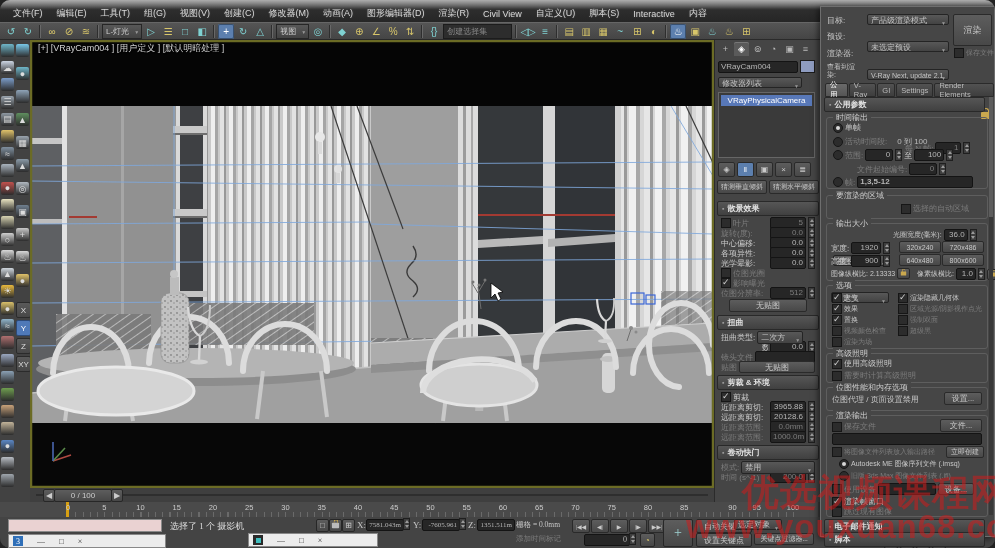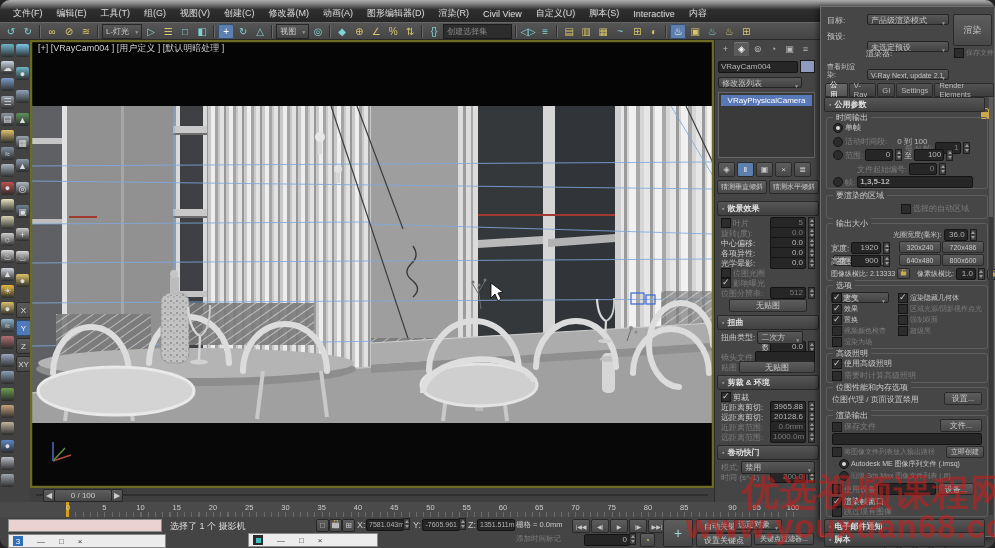--- a/index.html
+++ b/index.html
@@ -60,21 +60,21 @@
   .gt{position:absolute;top:-6px;left:6px;background:#464646;padding:0 3px;font-size:8px;color:#cfcfcf;white-space:nowrap;}
   .drow{position:absolute;display:flex;align-items:center;gap:2px;font-size:8px;white-space:nowrap;}
   .dtab{height:12px;padding:0 4px;background:linear-gradient(#525252,#3e3e3e);border:1px solid #2a2a2a;color:#bbb;font-size:7.5px;display:flex;align-items:center;border-radius:2px 2px 0 0;}
   .dtab.act{background:linear-gradient(#6a6a6a,#555);color:#fff;}
   .lockic{width:9px;height:7px;background:#caa84e;border-radius:1px;position:relative;display:inline-block;flex:none;}
   .lockic::before{content:"";position:absolute;top:-4px;left:1.5px;width:4px;height:4px;border:1px solid #caa84e;border-bottom:none;border-radius:3px 3px 0 0;}
   
   #timeslider{left:30px;top:488px;width:684px;height:14px;background:#3f3f3f;border-bottom:1px solid #2a2a2a;}
   #ruler{left:0px;top:502px;width:818px;height:15px;background:#4a4a4a;border-bottom:1px solid #2b2b2b;}
   .tick{position:absolute;top:1px;font-size:7.5px;color:#ccc;transform:translateX(-50%);}
-  #statusbar{left:0;top:517px;width:995px;height:31px;background:#444;}
+  #statusbar{left:0;top:517px;width:995px;height:31px;background:#444;font-family:Liberation Serif, serif;}
   .sbtn{background:linear-gradient(#5d5d5d,#474747);border:1px solid #272727;border-radius:2px;color:#ccc;font-size:8px;display:flex;align-items:center;justify-content:center;position:absolute;}
   .miniwin{position:absolute;height:12px;background:#ececec;border:1px solid #888;display:flex;align-items:center;gap:14px;padding:0 4px;color:#333;font-size:8px;}
   .wm{position:absolute;color:rgba(205,28,28,0.55);font-weight:bold;pointer-events:none;z-index:60;white-space:nowrap;letter-spacing:1px;}
 </style>
 </head>
 <body>
 
 <div id="root">
 
   <div id="menubar" class="abs">
@@ -636,21 +636,21 @@
   <div id="dialog" class="abs">
     <div class="drow" style="left:6px;top:8px;">
         <span>目标:</span>
       </div>
     <div class="dd abs" style="left:46px;top:7px;width:82px;box-sizing:border-box;">产品级渲染模式</div>
     <div class="btn3 abs" style="left:132px;top:7px;width:37px;height:30px;font-size:9px;">渲染</div>
     <div class="drow" style="left:6px;top:24px;">
         <span>预设:</span>
       </div>
     <div class="dd abs dim" style="left:46px;top:23px;width:82px;box-sizing:border-box;">未选定预设</div>
-    <div class="drow" style="left:6px;top:41px;margin-left:39px;">
+    <div class="drow" style="left:6px;top:41px;">
         <span>渲染器:</span>
       </div>
     <div class="dd abs" style="left:46px;top:40px;width:82px;box-sizing:border-box;font-size:7px;">V-Ray Next, update 2.1</div>
     <div class="drow" style="left:133px;top:41px;">
         <span class="cb"></span>
         <span class="dim" style="font-size:7px;">保存文件</span>
       </div>
     <div class="drow" style="left:6px;top:56px;width:32px;white-space:normal;line-height:8px;font-size:7px;">
         <span>查看到渲染:</span>
       </div>

